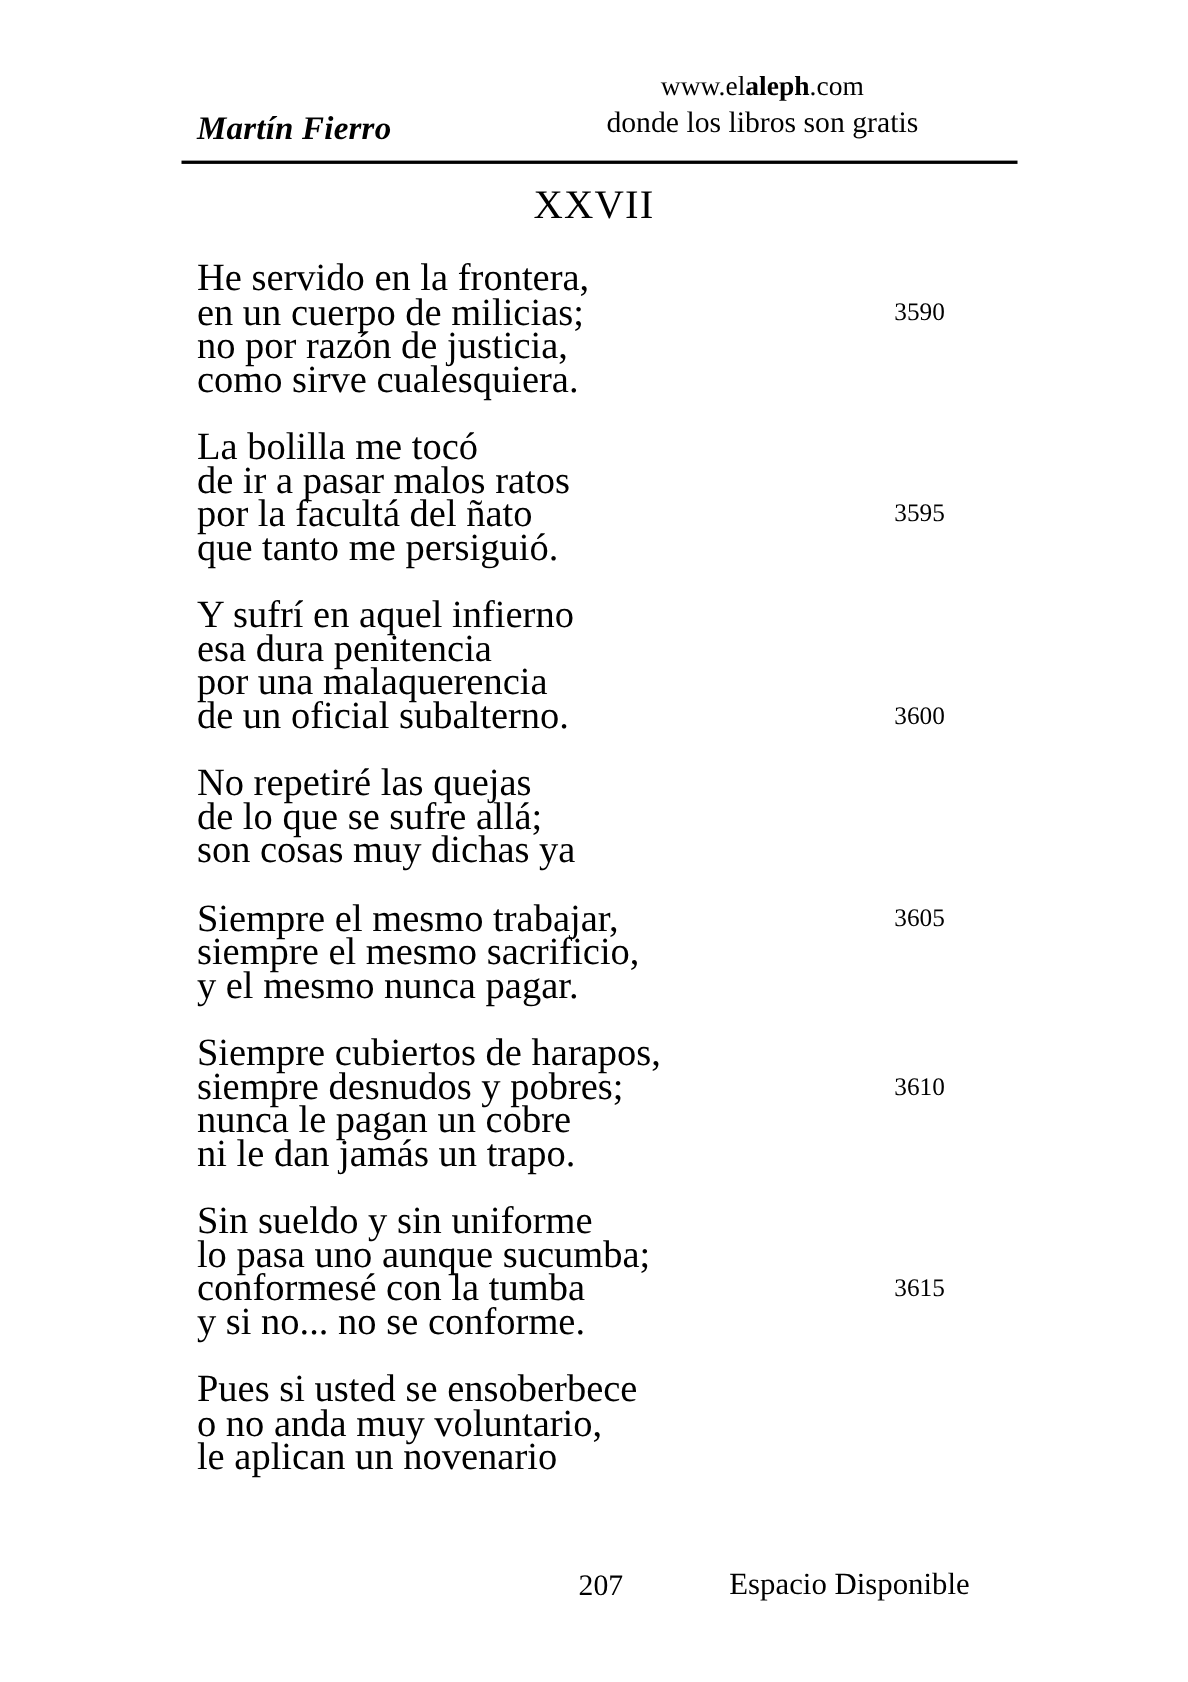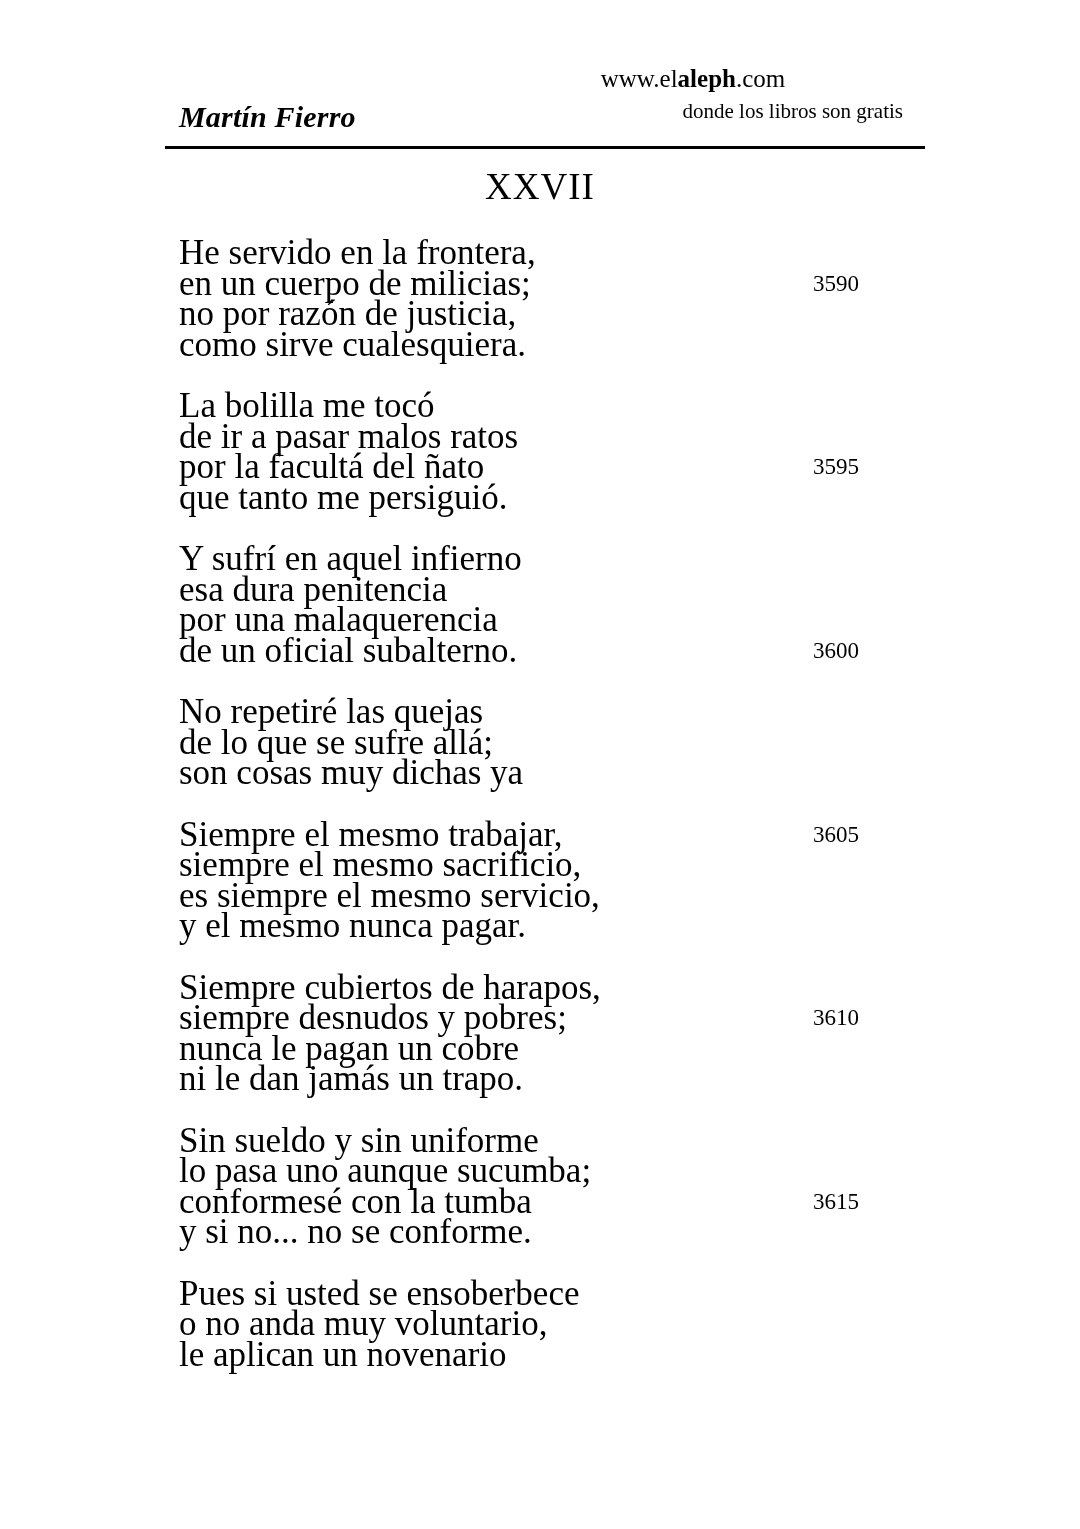--- a/index.html
+++ b/index.html
@@ -51,24 +51,23 @@
   }
   .site-line {
     font-size: 25px;
     line-height: 34px;
     white-space: nowrap;
   }
   .site-line .brand {
     font-weight: bold;
   }
   .tagline {
-    font-size: 21px;
+    font-size: 27px;
     line-height: 30px;
     white-space: nowrap;
-    text-align: right;
   }
   .header-rule {
     position: absolute;
     left: 165px;
     top: 146px;
     width: 760px;
     height: 3px;
     background: #000000;
   }
 
@@ -175,21 +174,20 @@
         <div class="verse-row"><span class="verse-text">de un oficial subalterno.</span><span class="line-number">3600</span></div>
       </div>
       <div class="stanza">
         <div class="verse-row"><span class="verse-text">No repetiré las quejas</span></div>
         <div class="verse-row"><span class="verse-text">de lo que se sufre allá;</span></div>
         <div class="verse-row"><span class="verse-text">son cosas muy dichas ya</span></div>
       </div>
       <div class="stanza">
         <div class="verse-row"><span class="verse-text">Siempre el mesmo trabajar,</span><span class="line-number">3605</span></div>
         <div class="verse-row"><span class="verse-text">siempre el mesmo sacrificio,</span></div>
-        <div class="verse-row"><span class="verse-text">es siempre el mesmo servicio,</span></div>
         <div class="verse-row"><span class="verse-text">y el mesmo nunca pagar.</span></div>
       </div>
       <div class="stanza">
         <div class="verse-row"><span class="verse-text">Siempre cubiertos de harapos,</span></div>
         <div class="verse-row"><span class="verse-text">siempre desnudos y pobres;</span><span class="line-number">3610</span></div>
         <div class="verse-row"><span class="verse-text">nunca le pagan un cobre</span></div>
         <div class="verse-row"><span class="verse-text">ni le dan jamás un trapo.</span></div>
       </div>
       <div class="stanza">
         <div class="verse-row"><span class="verse-text">Sin sueldo y sin uniforme</span></div>
@@ -197,14 +195,18 @@
         <div class="verse-row"><span class="verse-text">conformesé con la tumba</span><span class="line-number">3615</span></div>
         <div class="verse-row"><span class="verse-text">y si no... no se conforme.</span></div>
       </div>
       <div class="stanza">
         <div class="verse-row"><span class="verse-text">Pues si usted se ensoberbece</span></div>
         <div class="verse-row"><span class="verse-text">o no anda muy voluntario,</span></div>
         <div class="verse-row"><span class="verse-text">le aplican un novenario</span></div>
       </div>
     </div>
 
+  <div class="footer">
+    <div class="page-number">207</div>
+    <div class="footer-note">Espacio Disponible</div>
+  </div>
 
 </div>
 
 </body></html>

